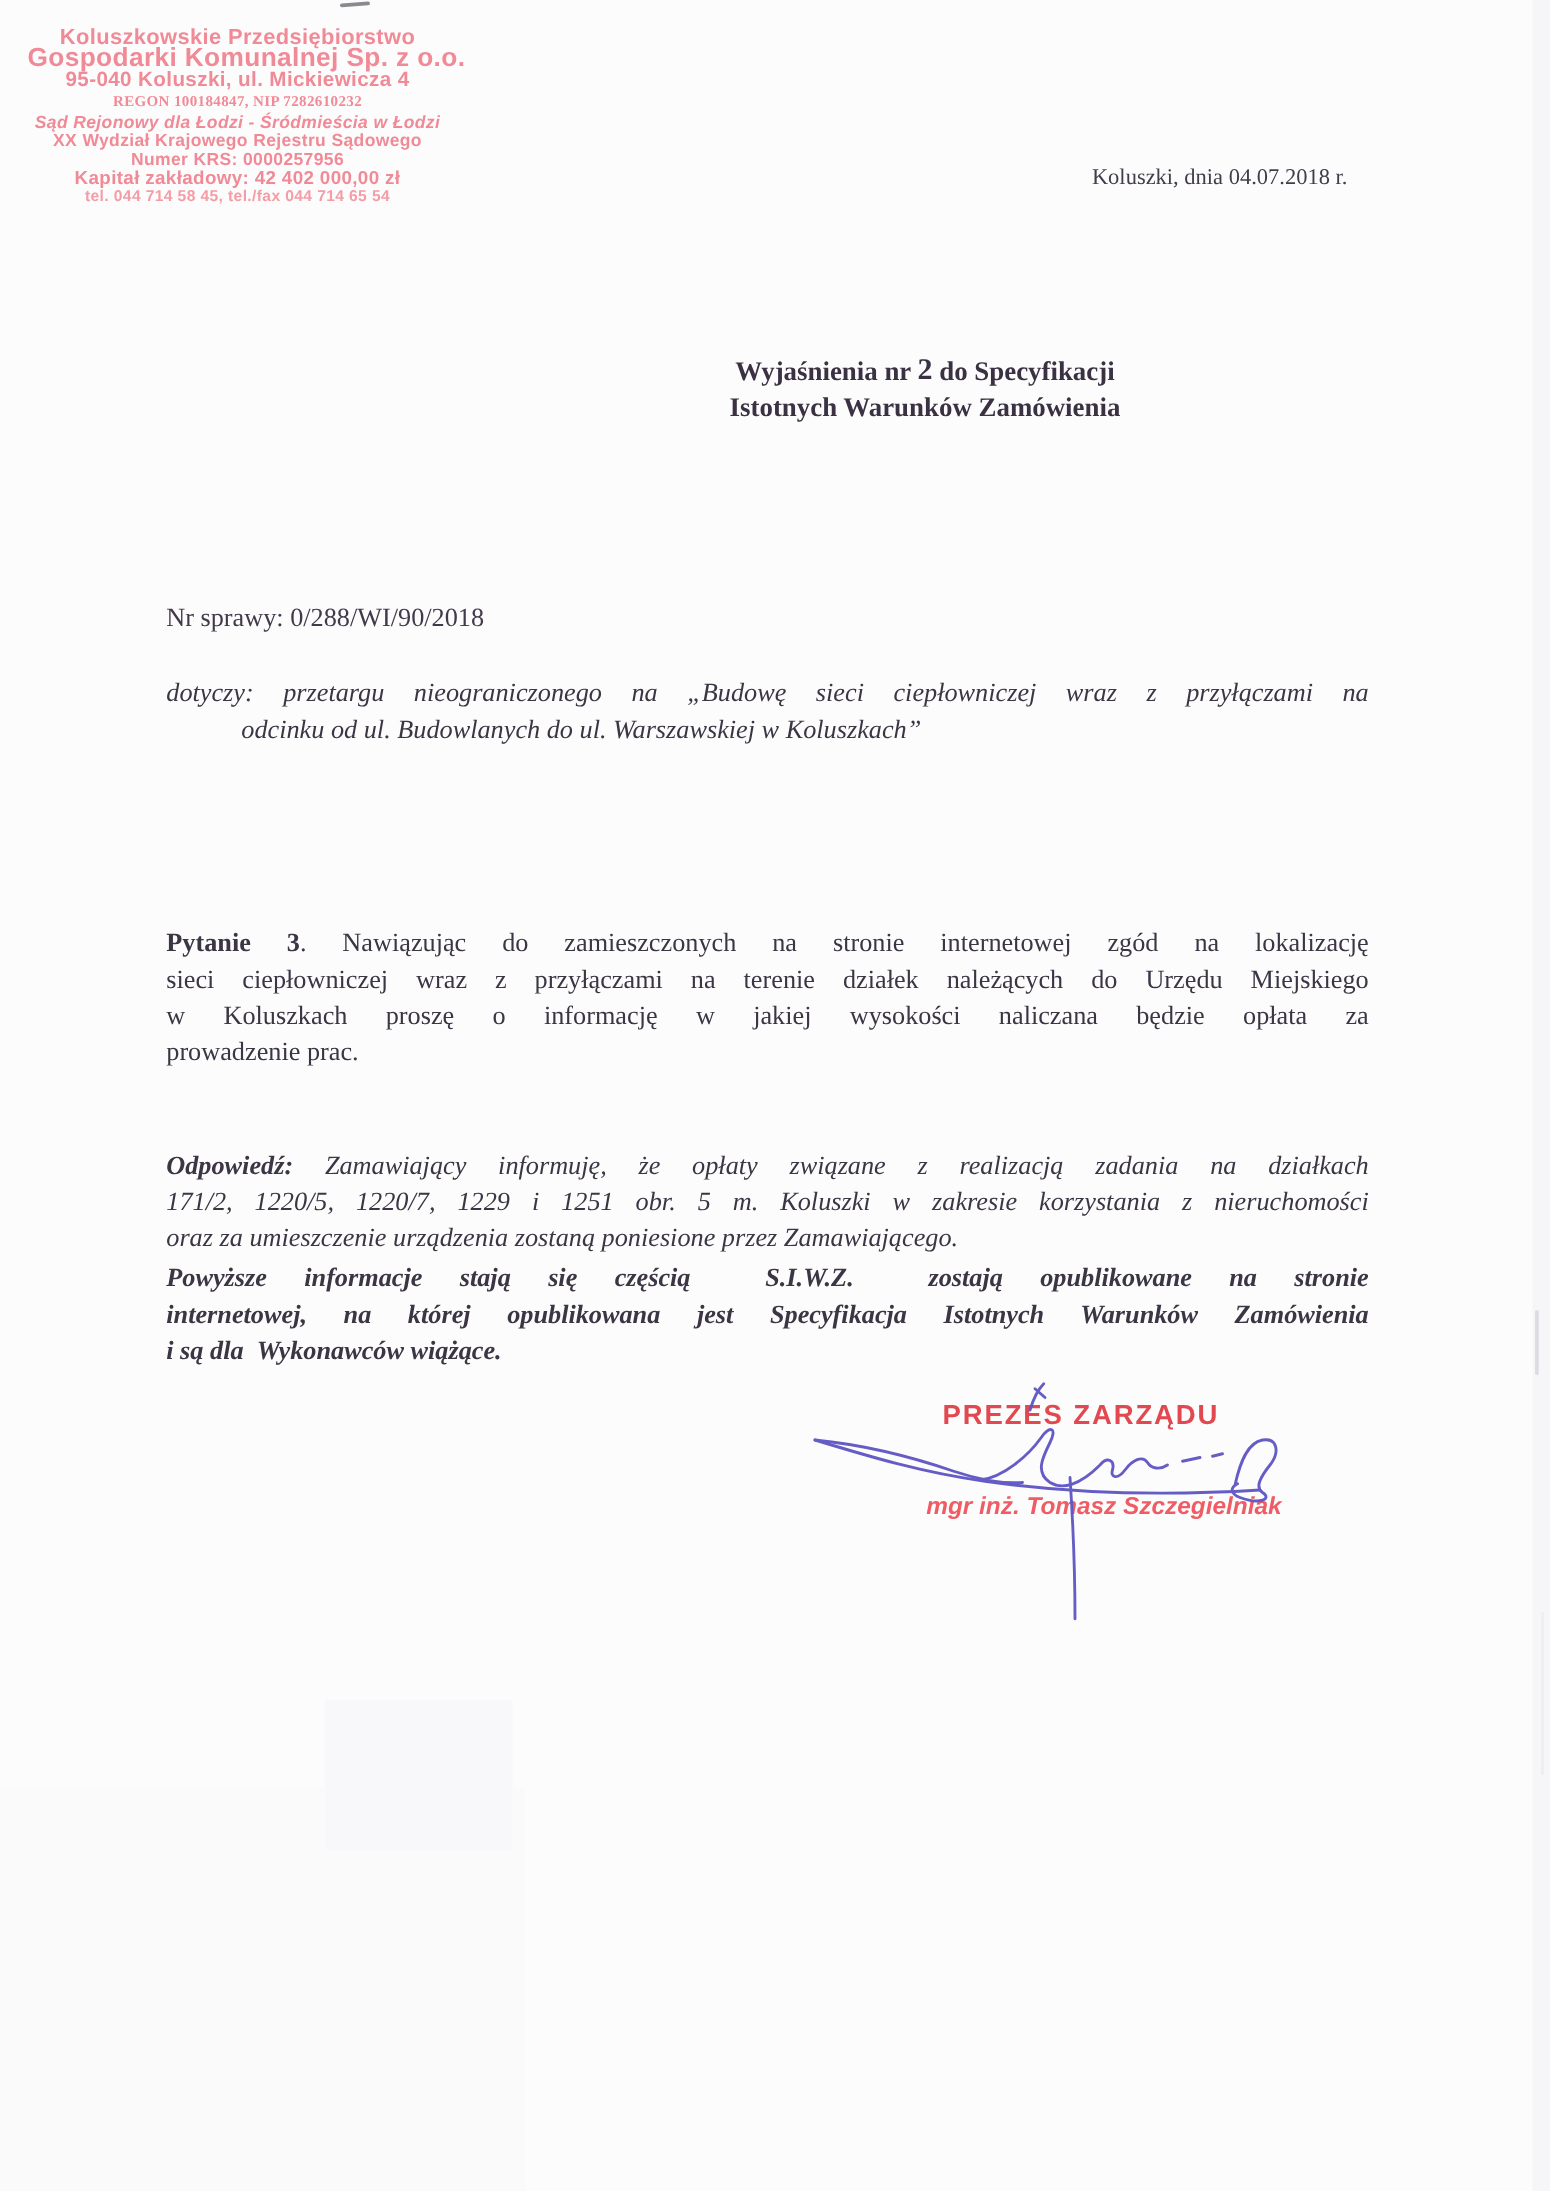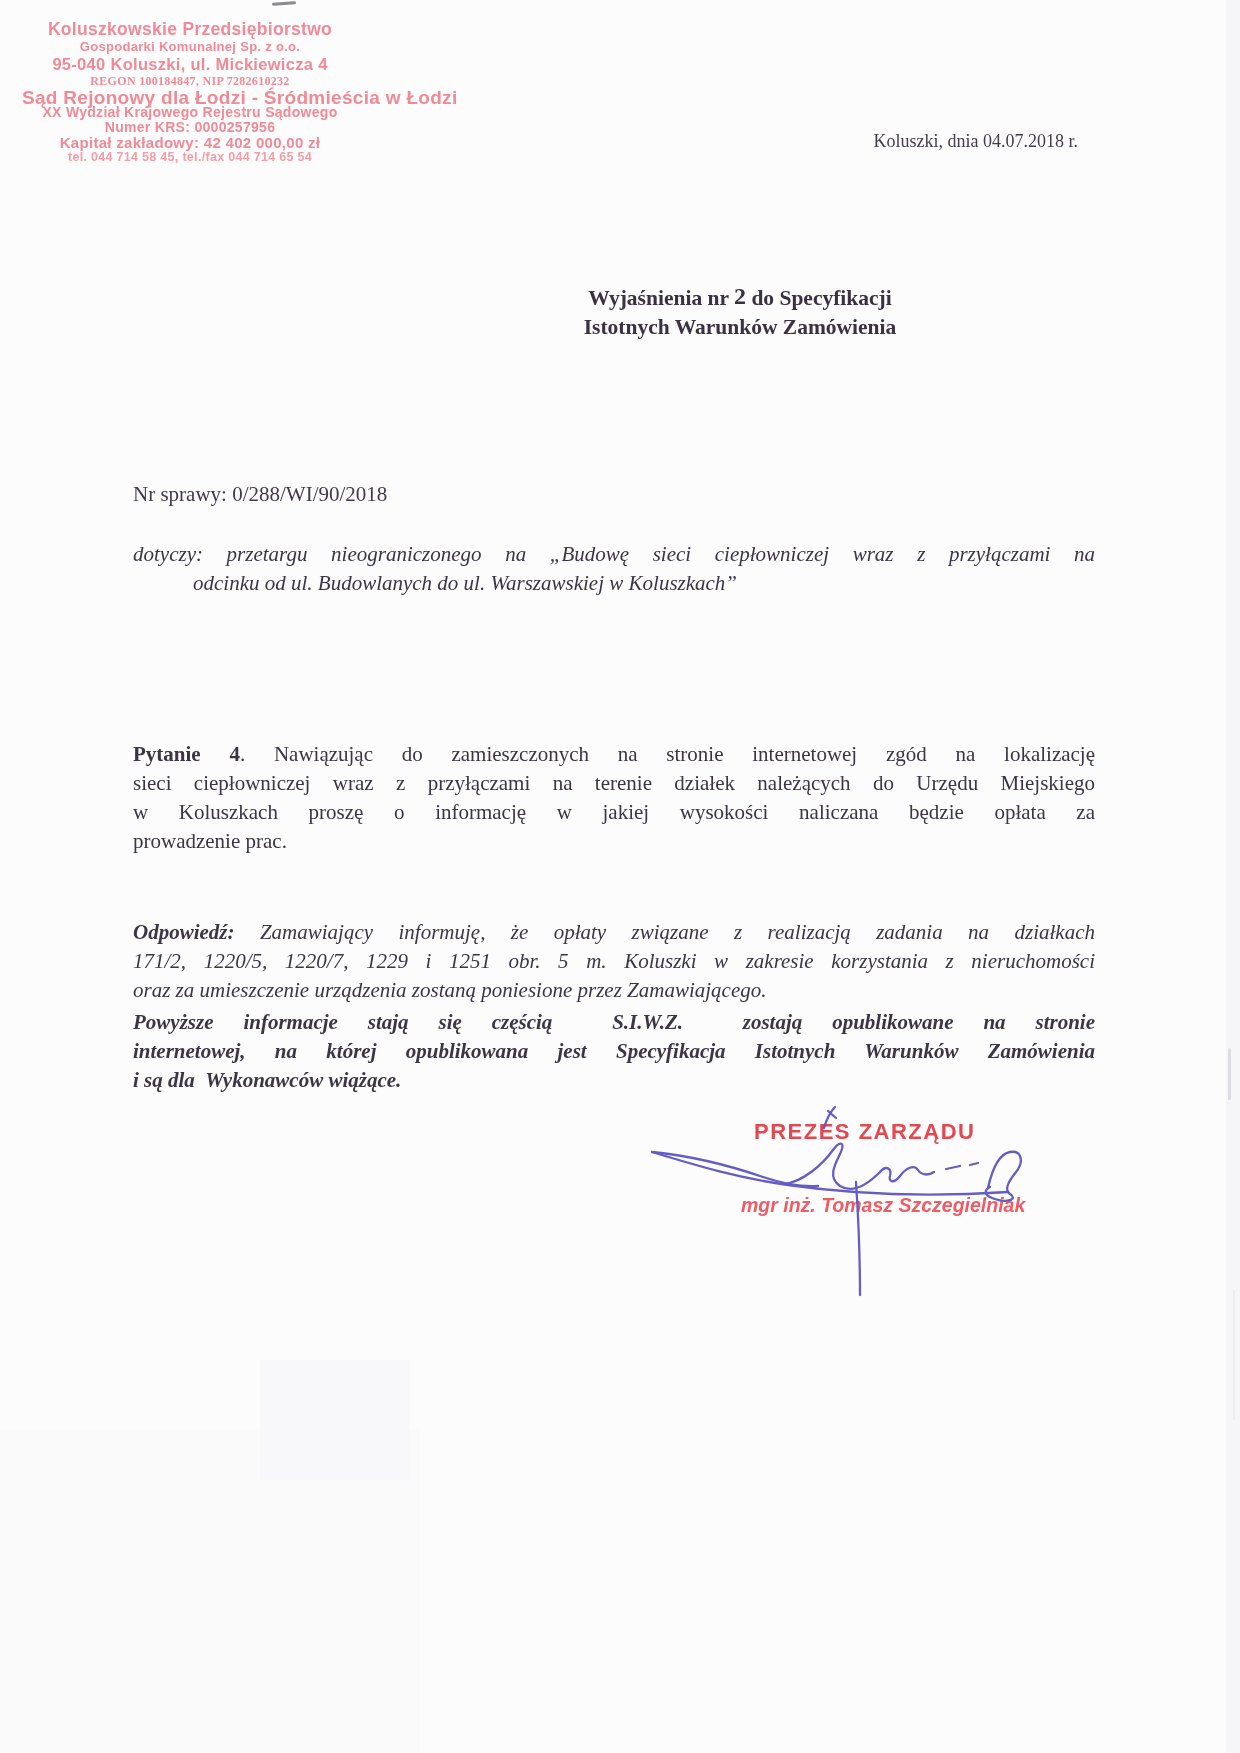--- a/index.html
+++ b/index.html
@@ -25,24 +25,24 @@
     position:absolute;left:22px;top:20px;width:336px;
     text-align:center;
     font-family:"Liberation Sans",sans-serif;
     font-weight:bold;
     color:#f0818e;
     opacity:.92;
     letter-spacing:.3px;
   }
   .stamp div{white-space:nowrap;}
   .st-l1{font-size:17.5px;line-height:18px;}
-  .st-l2{font-size:13px;line-height:18px;}
+  .st-l2{font-size:21px;line-height:18px;}
   .st-l3{font-size:16.5px;line-height:17px;}
   .st-l4{font-size:12px;line-height:17px;font-family:Liberation Serif, serif;}
-  .st-l5{font-size:19px;line-height:15px;}
+  .st-l5{font-size:14px;line-height:15px;font-style:italic;}
   .st-l6{font-size:14px;line-height:15px;}
   .st-l7{font-size:14px;line-height:15px;}
   .st-l8{font-size:15px;line-height:15px;}
   .st-l9{font-size:12.5px;line-height:14px;color:#f4959f;}
 
   .date-line{
     position:absolute;top:131px;right:162px;
     font-size:18px;color:#433c4a;
   }
 
@@ -120,21 +120,21 @@
 
   <div class="case-number">Nr sprawy: 0/288/WI/90/2018</div>
 
   <div class="text-block subject ital">
     <div class="line j">dotyczy: przetargu nieograniczonego na „Budowę sieci ciepłowniczej wraz z przyłączami na</div>
     <div class="line indent">odcinku od ul. Budowlanych do ul. Warszawskiej w Koluszkach”</div>
   </div>
 
 
   <div class="text-block p-question">
-    <div class="line j"><span class="bold">Pytanie 4</span><span>. Nawiązując do zamieszczonych na stronie internetowej zgód na lokalizację</span></div>
+    <div class="line j"><span class="bold">Pytanie 3</span><span>. Nawiązując do zamieszczonych na stronie internetowej zgód na lokalizację</span></div>
     <div class="line j">sieci ciepłowniczej wraz z przyłączami na terenie działek należących do Urzędu Miejskiego</div>
     <div class="line j">w Koluszkach proszę o informację w jakiej wysokości naliczana będzie opłata za</div>
     <div class="line">prowadzenie prac.</div>
   </div>
 
   <div class="text-block p-answer">
     <div class="line j"><span class="bold">Odpowiedź:</span><span> Zamawiający informuję, że opłaty związane z realizacją zadania na działkach</span></div>
     <div class="line j">171/2, 1220/5, 1220/7, 1229 i 1251 obr. 5 m. Koluszki w zakresie korzystania z nieruchomości</div>
     <div class="line">oraz za umieszczenie urządzenia zostaną poniesione przez Zamawiającego.</div>
   </div>

